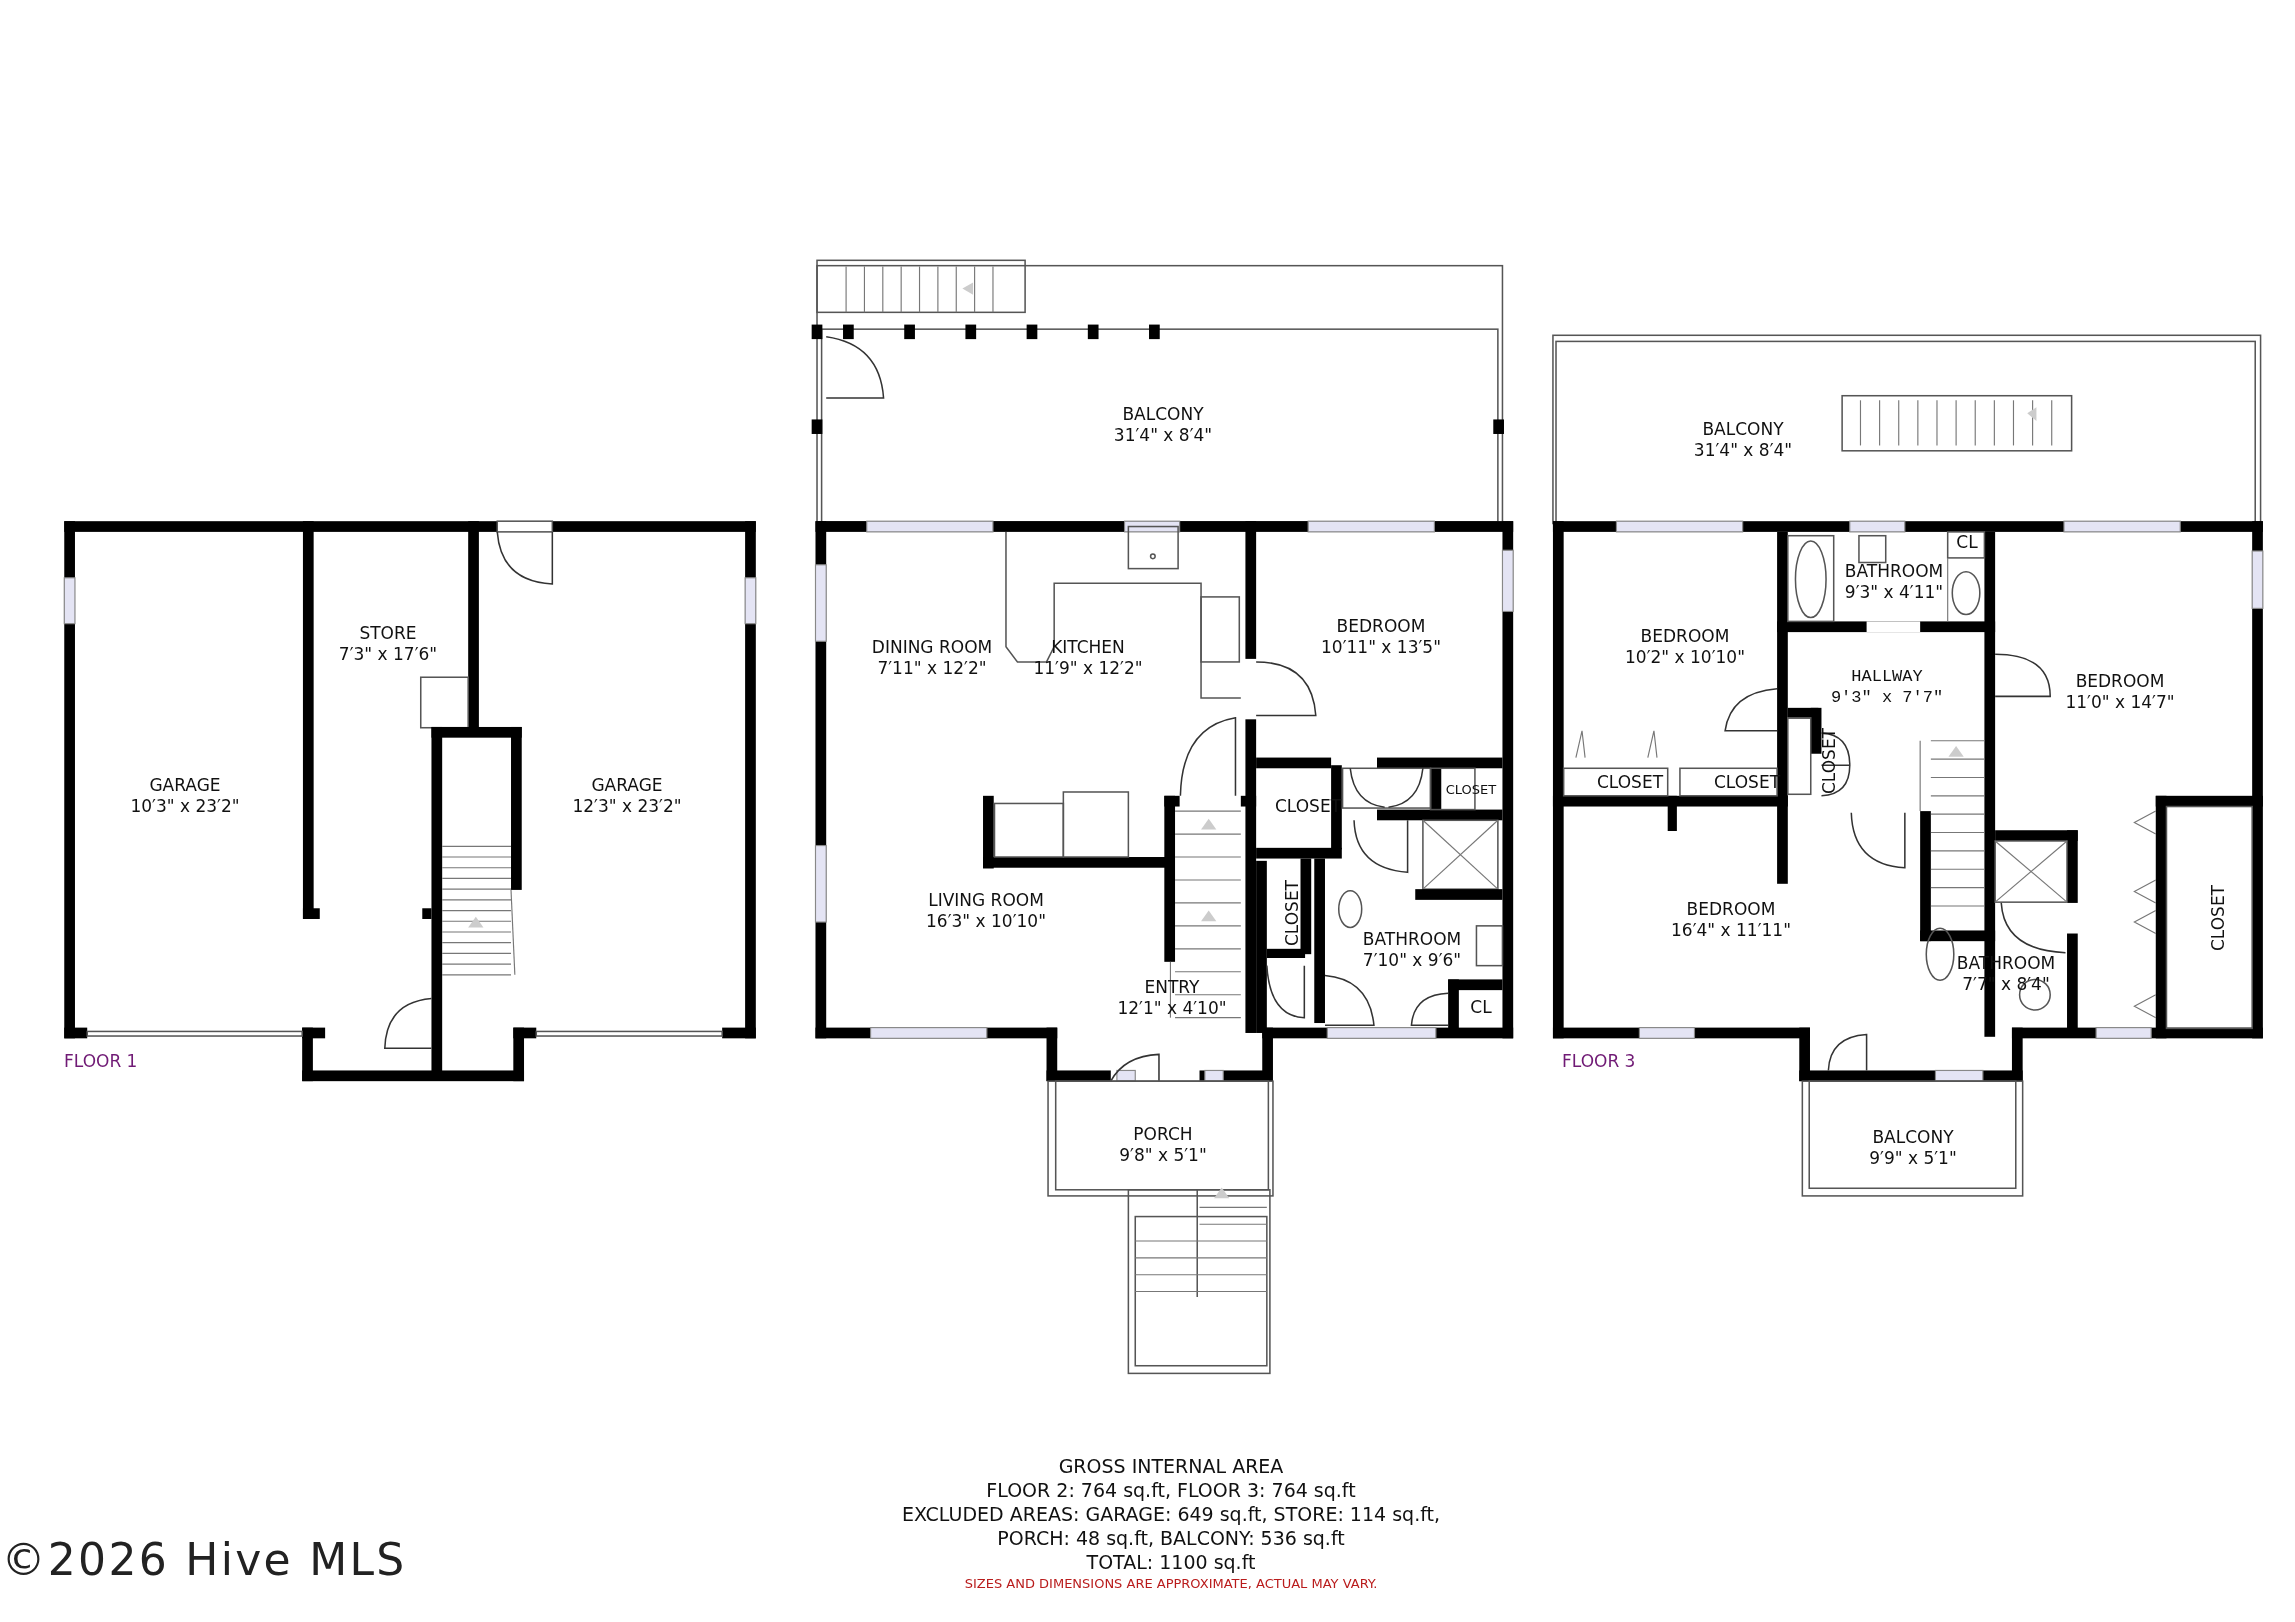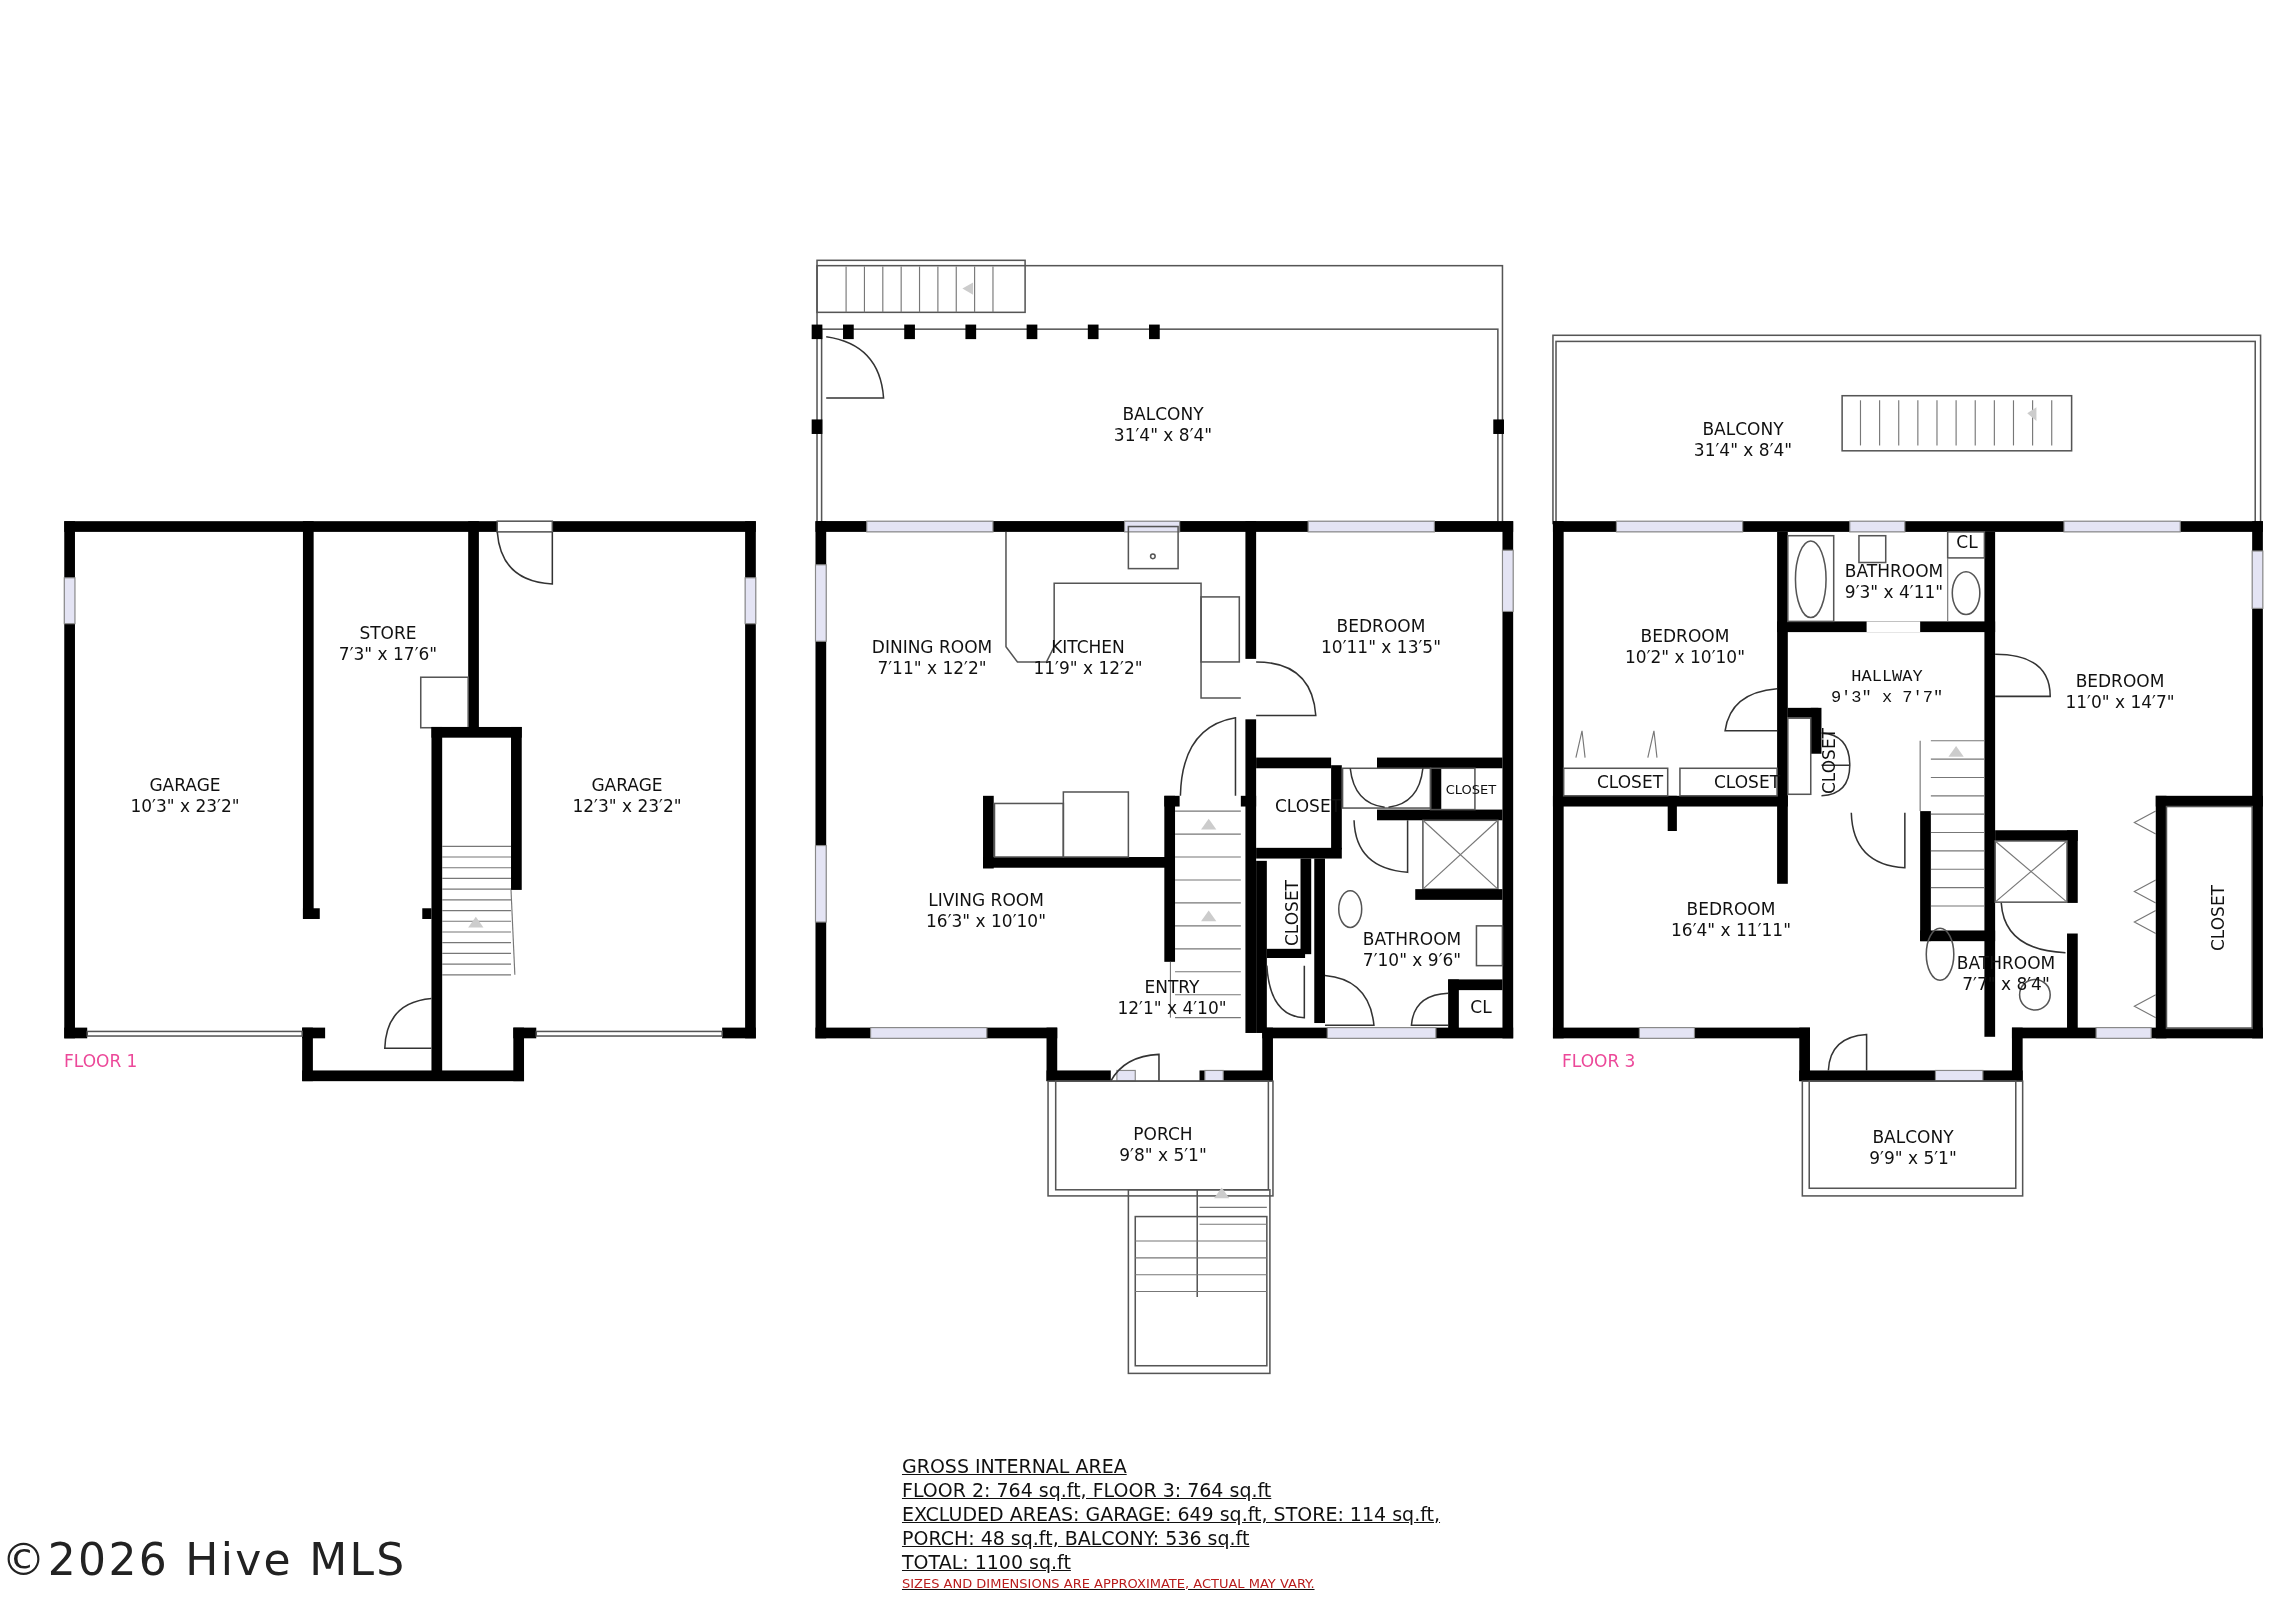--- a/index.html
+++ b/index.html
@@ -4,23 +4,23 @@
 <style>
   html, body { margin:0; padding:0; background:#ffffff; }
   body { width:2295px; height:1623px; position:relative; overflow:hidden;
          font-family:"DejaVu Sans", "Liberation Sans", sans-serif; color:#111; }
   #plan { position:absolute; left:0; top:0; width:2295px; height:1623px; }
   .lbl { position:absolute; transform:translate(-50%,-50%); text-align:center;
          font-size:17px; line-height:21.4px; white-space:nowrap; color:#111; }
   .lbl .name, .lbl .dim { display:block; }
   .small { font-size:13px; }
   .vert { transform:translate(-50%,-50%) rotate(-90deg); }
-  .floor-tag { position:absolute; font-size:17px; color:#ec4899; }
+  .floor-tag { position:absolute; font-size:17px; color:#701a75; }
   .summary { position:absolute; left:1171px; top:1454px; transform:translateX(-50%);
-             font-size:19px; line-height:24px; white-space:nowrap;text-decoration:underline; }
+             text-align:center; font-size:19px; line-height:24px; white-space:nowrap; }
   .summary .disclaimer { color:#b91c1c; font-size:13px; line-height:20px; }
   .watermark { position:absolute; left:1.5px; top:1534px; font-size:44px; font-weight:400;
                letter-spacing:2.3px; color:#222; font-family:"DejaVu Sans", sans-serif; }
 </style>
 </head>
 <body>
 
 <svg id="plan" viewBox="0 0 3000 2121" xmlns="http://www.w3.org/2000/svg">
   <defs>
     <style>

